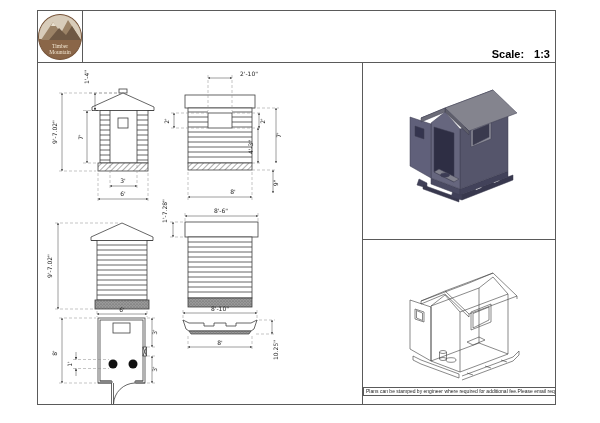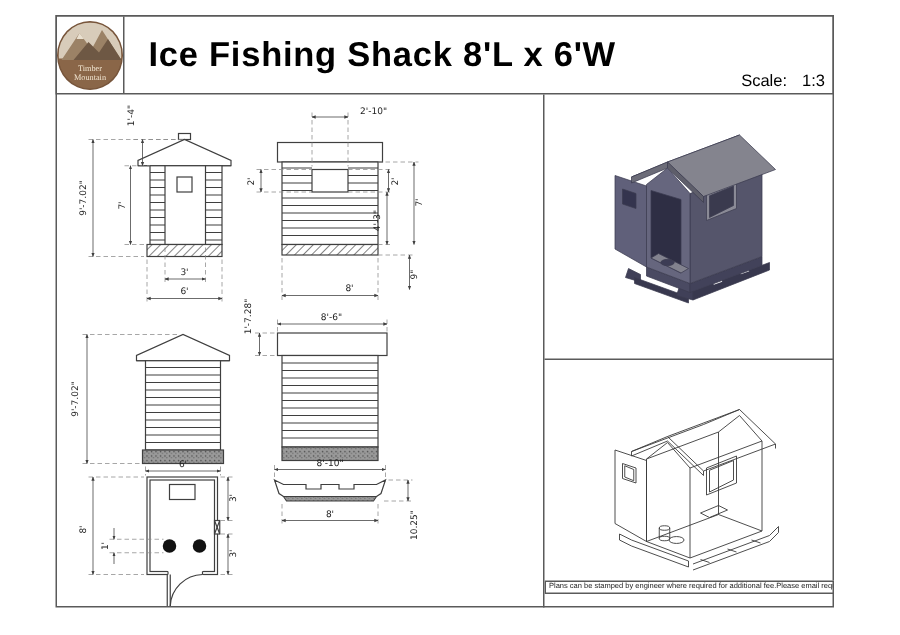--- a/index.html
+++ b/index.html
@@ -7,21 +7,21 @@
         font-family:"Liberation Sans",sans-serif;}
   .frame{position:absolute;left:37px;top:10px;width:519px;height:395px;border:1px solid #5a5a5a;box-sizing:border-box;background:#fff;}
   
   .header{position:absolute;left:37px;top:10px;width:519px;height:53px;border:1px solid #5a5a5a;box-sizing:border-box;display:flex;}
   .logo-cell{width:45px;height:100%;border-right:1px solid #5a5a5a;box-sizing:border-box;display:flex;align-items:center;justify-content:center;}
   .logo-circle{width:44px;height:44px;border-radius:50%;background:#8a6648;border:1px solid #77553b;overflow:hidden;position:relative;}
   .logo-top{position:absolute;left:0;top:0;width:100%;height:56%;background:#d8ccba;}
   .logo-text{position:absolute;left:0;bottom:4px;width:100%;text-align:center;color:#f2e6d2;font-size:5.5px;line-height:6px;font-family:"Liberation Serif",serif;}
   .title-cell{flex:1;position:relative;display:flex;align-items:center;padding-left:16px;}
   .title{font-size:23px;font-weight:bold;color:#000;letter-spacing:0.5px;}
-  .scale{position:absolute;right:5px;bottom:2px;font-size:11px;font-weight:normal;color:#000;}
+  .scale{position:absolute;right:5px;bottom:2px;font-size:11px;font-weight:bold;color:#000;}
   .scale .gap{display:inline-block;width:10px;}
   
   .right-panel{position:absolute;left:362px;top:63px;width:194px;height:342px;border-left:1px solid #5a5a5a;box-sizing:border-box;}
   .box3d-top{position:absolute;left:0;top:0;width:100%;height:177px;border-bottom:1px solid #5a5a5a;box-sizing:border-box;}
   .box3d-bottom{position:absolute;left:0;top:177px;width:100%;height:156px;box-sizing:border-box;}
   .disclaimer{position:absolute;left:0;bottom:0;width:100%;height:9px;border:1px solid #5a5a5a;box-sizing:border-box;background:#fff;
               font-size:5px;line-height:7px;color:#222;white-space:nowrap;overflow:hidden;padding-left:2px;}
   
   .dt{font:6px "DejaVu Sans",sans-serif;fill:#1e1e1e;}
   .ln{stroke:#3f3f3f;stroke-width:0.8;fill:none;}
@@ -46,21 +46,20 @@
             <polygon points="14,7 17,11 12,11" fill="#e9e0d0"></polygon>
           </svg>
         </div>
         <div class="logo-text">
           <div>Timber</div>
           <div>Mountain</div>
         </div>
       </div>
     </div>
     <div class="title-cell">
-      <span class="title">Ice Fishing Shack 8'L x 6'W</span>
       <span class="scale">
         <span>Scale:</span><span class="gap"></span><span>1:3</span>
       </span>
     </div>
   </div>
 
   <svg style="position:absolute;left:37px;top:63px;" width="325" height="342" viewBox="0 0 325 342">
     <defs>
       <pattern id="hatchP" width="4" height="4" patternUnits="userSpaceOnUse" patternTransform="rotate(45)">
         <rect width="4" height="4" fill="#fff"></rect>

